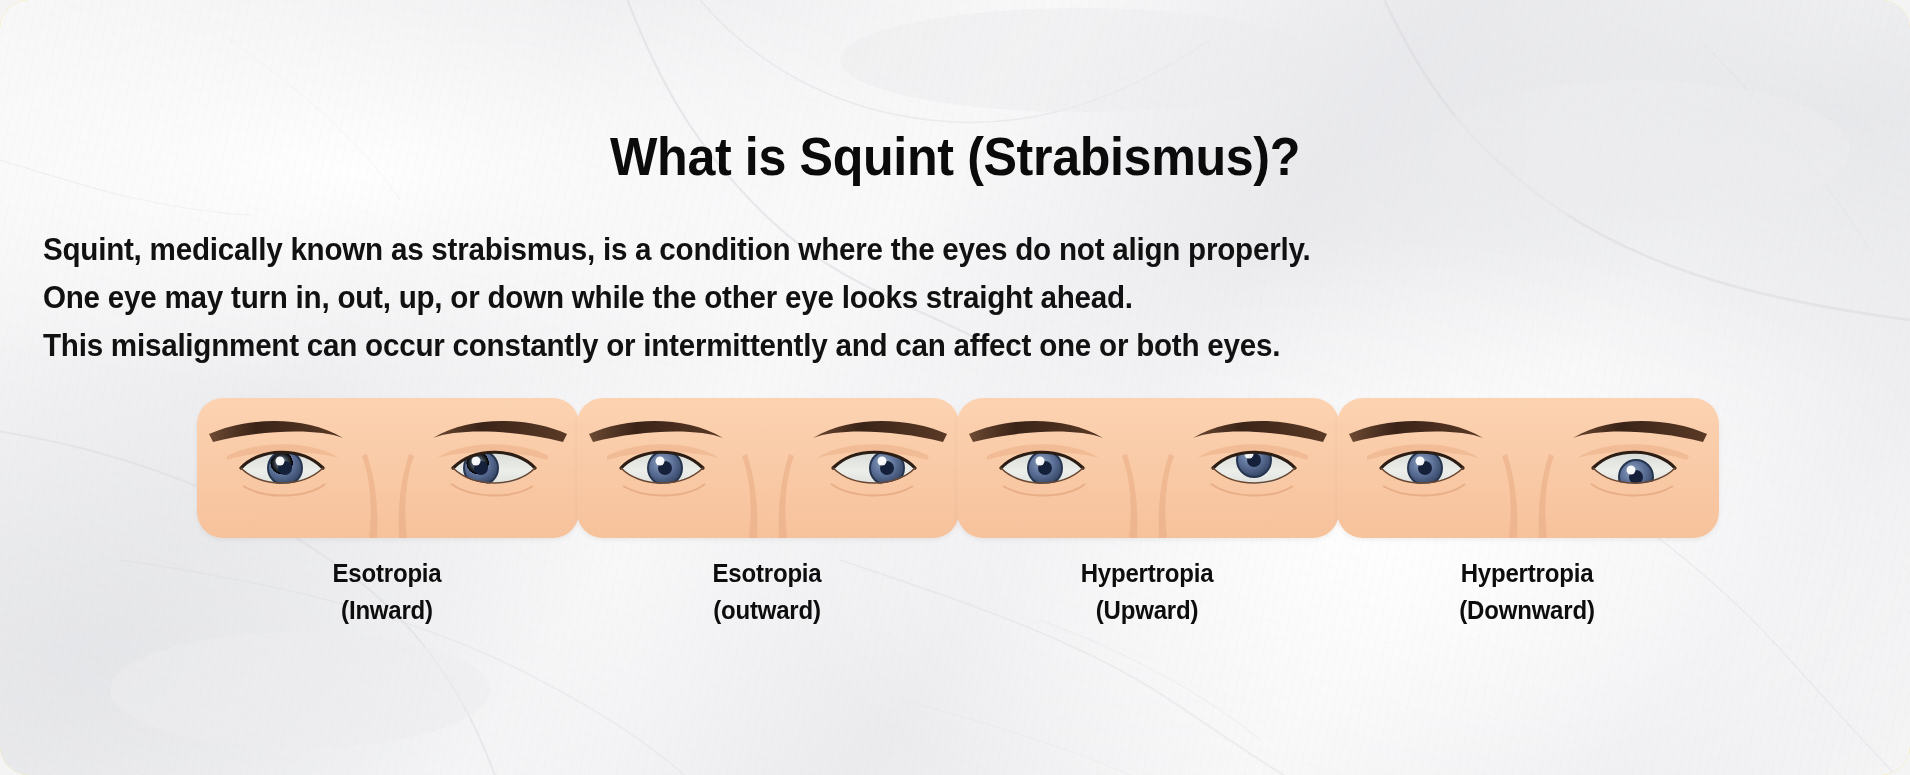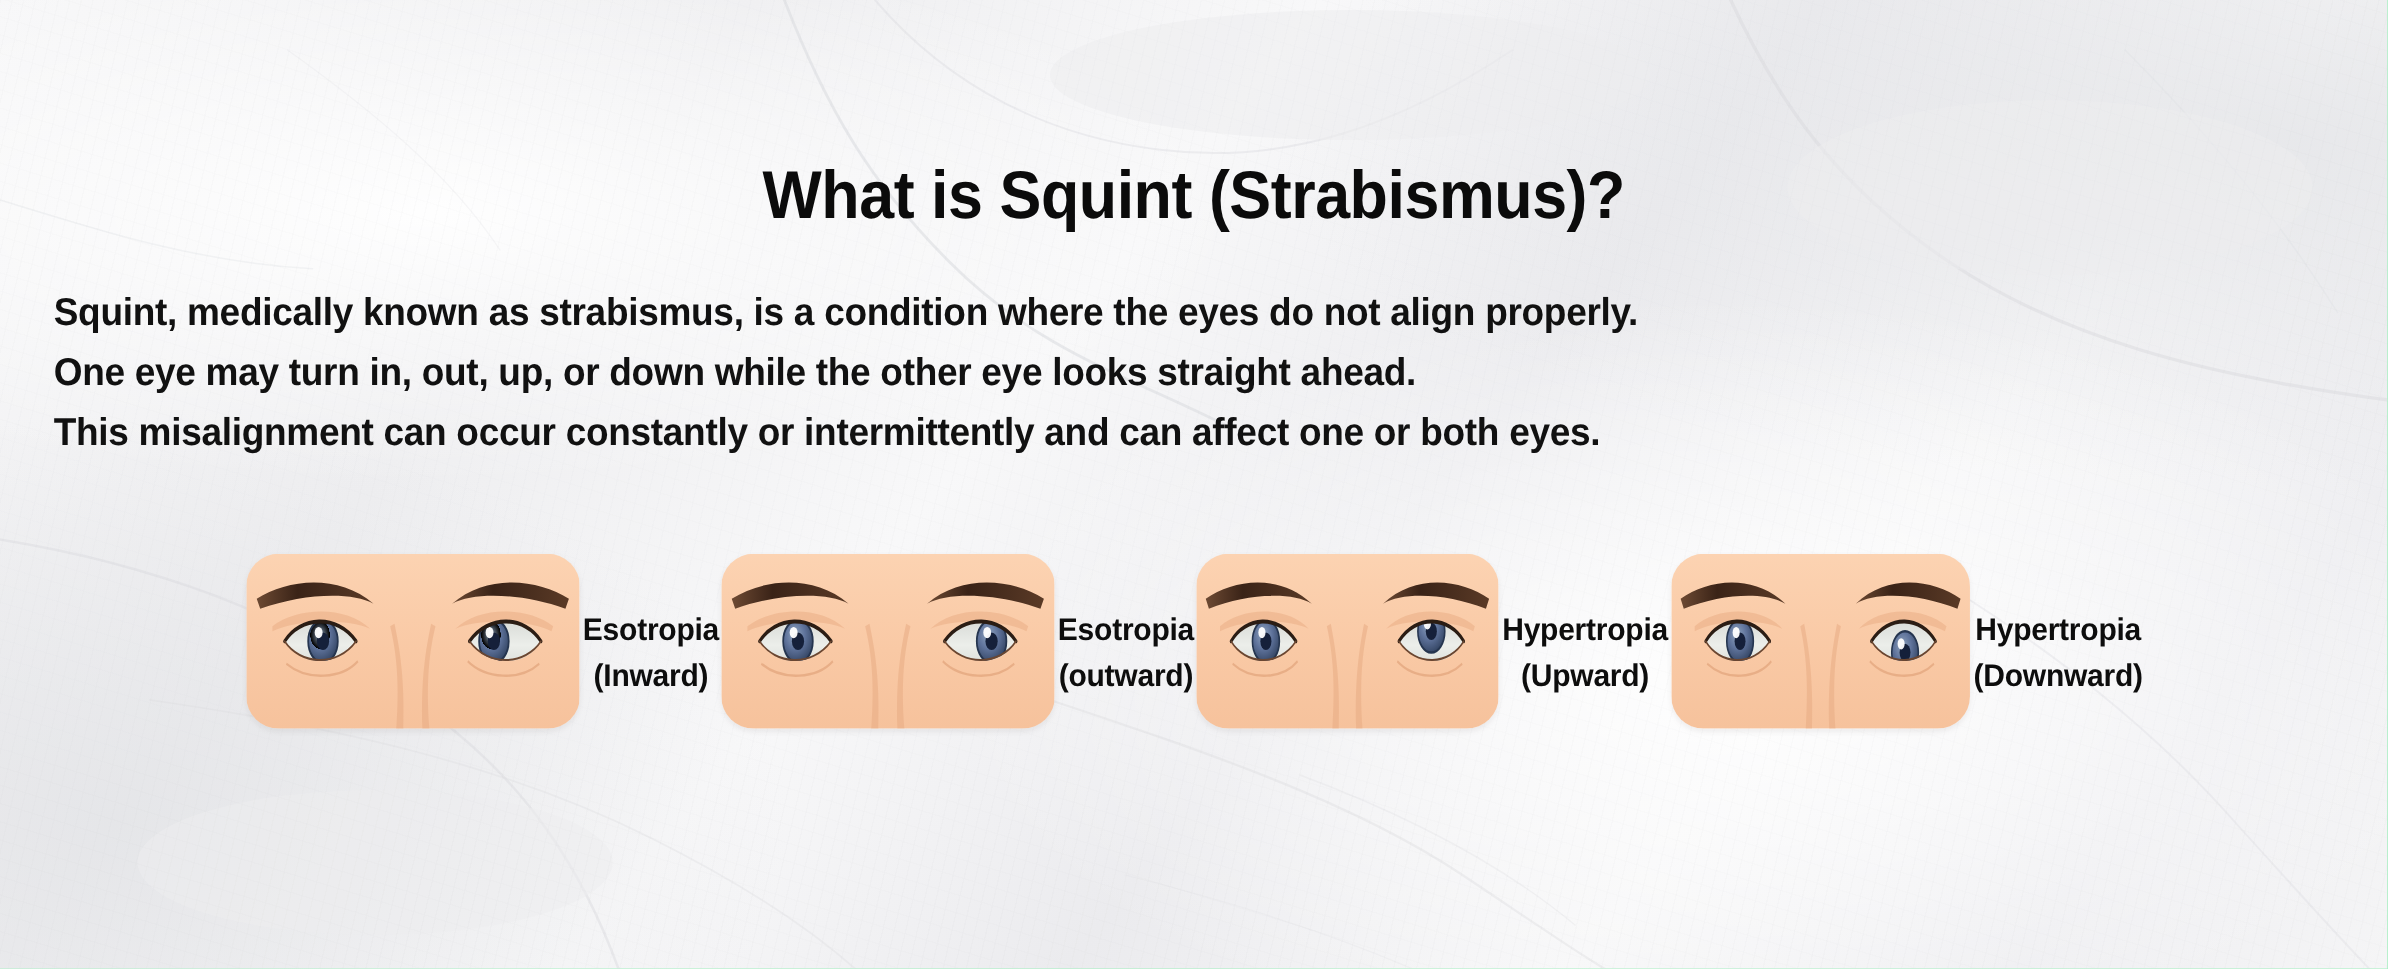--- a/index.html
+++ b/index.html
@@ -13,21 +13,22 @@
     font-family: "Liberation Sans", sans-serif;
     background: #f4f4f5;
   }
 
   
   #infographic {
     position: relative;
     width: 1910px;
     height: 775px;
     overflow: hidden;
-    background-color: #86efac;
+    background-color: #fde047;
+    border-radius: 29px;
   }
   .marble-base {
     position: absolute;
     inset: 0;
     background:
       radial-gradient(ellipse 50% 40% at 18% 22%, rgba(255,255,255,0.95) 0%, rgba(255,255,255,0) 70%),
       radial-gradient(ellipse 45% 55% at 72% 70%, rgba(255,255,255,0.9) 0%, rgba(255,255,255,0) 72%),
       radial-gradient(ellipse 60% 50% at 95% 15%, rgba(228,229,232,0.8) 0%, rgba(255,255,255,0) 70%),
       radial-gradient(ellipse 40% 60% at 5% 85%, rgba(226,227,230,0.75) 0%, rgba(255,255,255,0) 70%),
       linear-gradient(128deg, #f7f7f8 0%, #eeeef0 24%, #f8f8f9 42%, #ebebee 58%, #f6f6f7 74%, #eeeef1 88%, #f5f5f6 100%);
@@ -91,22 +92,21 @@
     left: 0;
     width: 100%;
     height: 230px;
     display: flex;
     justify-content: center;
     gap: 0px;
   }
   .card-col {
     width: 380px;
     display: flex;
-    flex-direction: row;
-    align-items: center;
+    flex-direction: column;
   }
   .card-col.c0 { margin-left: 4px; }
   .face-card {
     width: 382px;
     height: 140px;
     border-radius: 26px;
     overflow: hidden;
     position: relative;
     box-shadow: 0 2px 4px rgba(120,110,105,0.10);
   }

